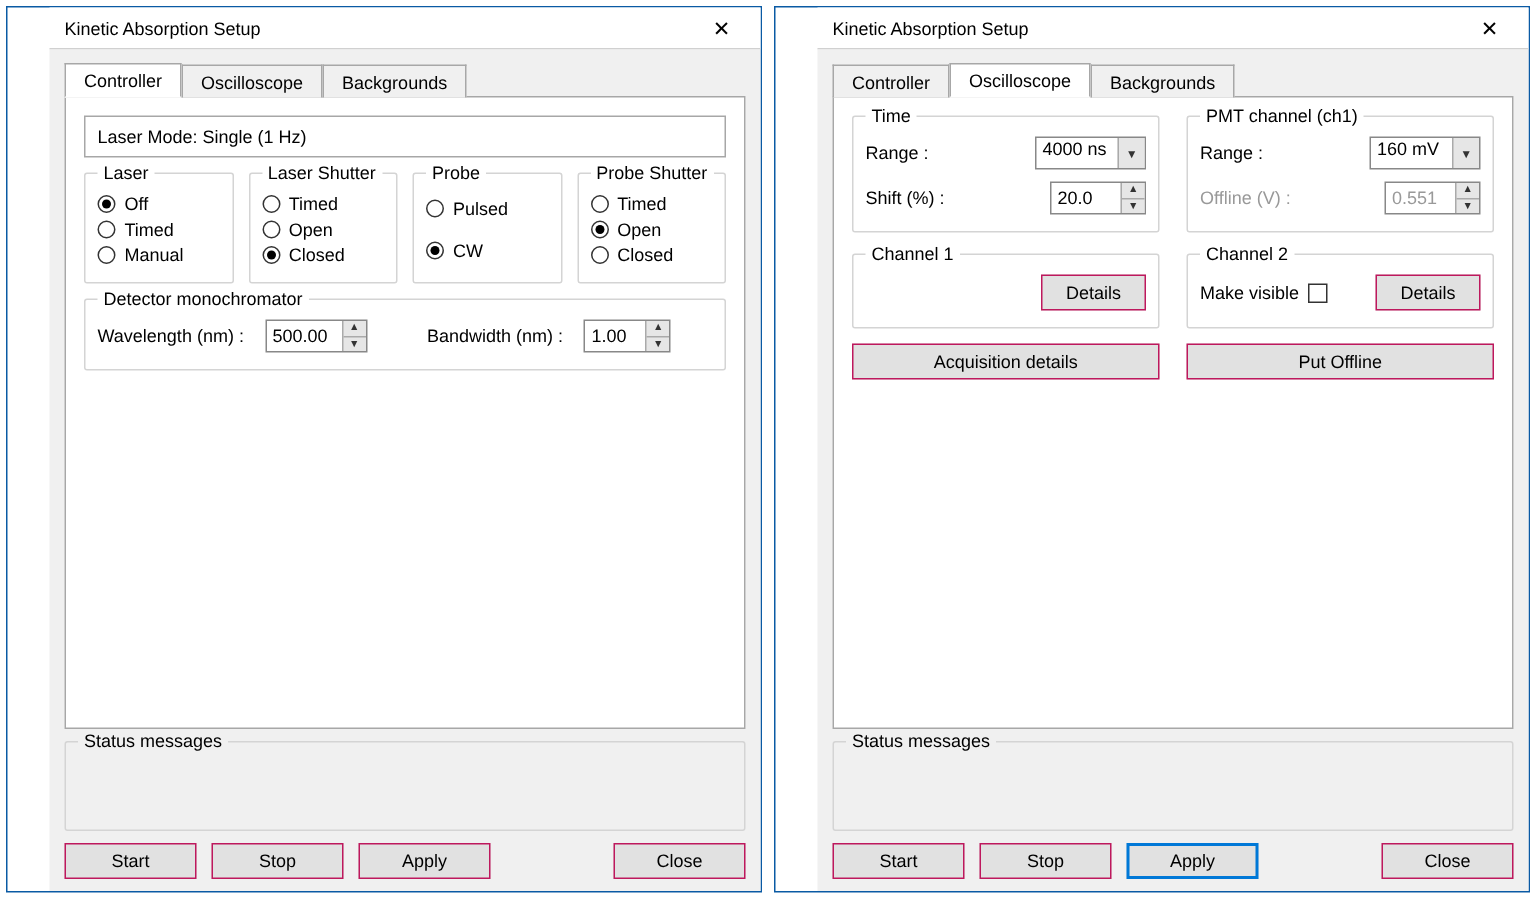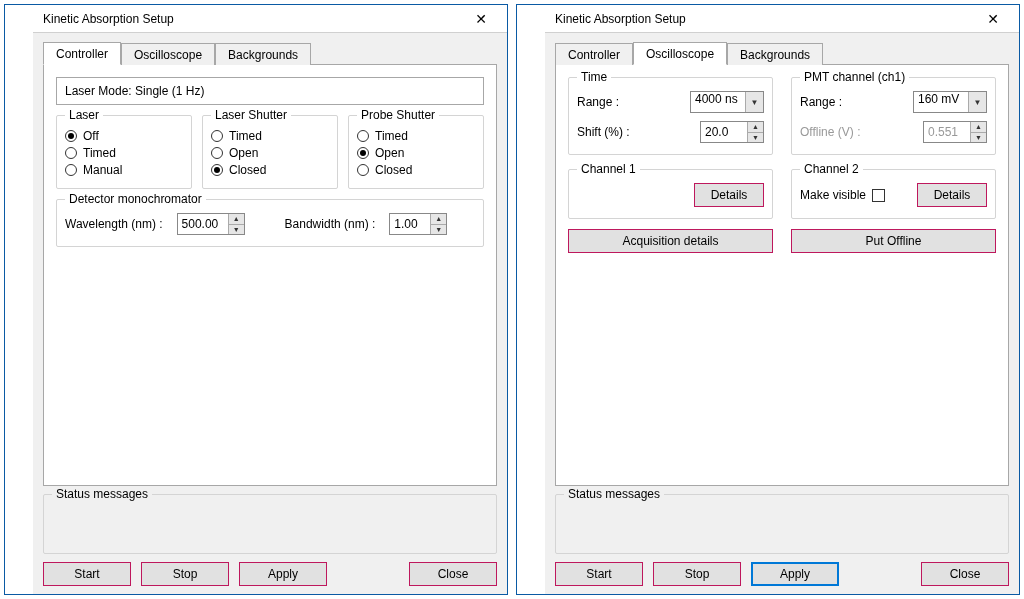--- a/index.html
+++ b/index.html
@@ -285,20 +285,31 @@
           <div class="radio-row">
             <span class="radio"></span>
             <span>Open</span>
           </div>
           <div class="radio-row">
             <span class="radio checked"></span>
             <span>Closed</span>
           </div>
         </div>
 
+        <div class="groupbox" style="flex:1;">
+          <div class="legend">Probe</div>
+          <div class="radio-row" style="margin-top:6px;">
+            <span class="radio"></span>
+            <span>Pulsed</span>
+          </div>
+          <div class="radio-row" style="margin-top:14px;">
+            <span class="radio checked"></span>
+            <span>CW</span>
+          </div>
+        </div>
 
         <div class="groupbox" style="flex:1;">
           <div class="legend">Probe Shutter</div>
           <div class="radio-row">
             <span class="radio"></span>
             <span>Timed</span>
           </div>
           <div class="radio-row">
             <span class="radio checked"></span>
             <span>Open</span>

